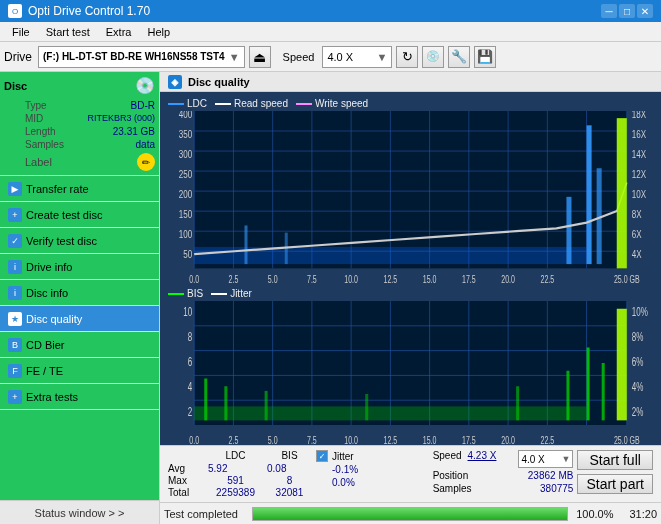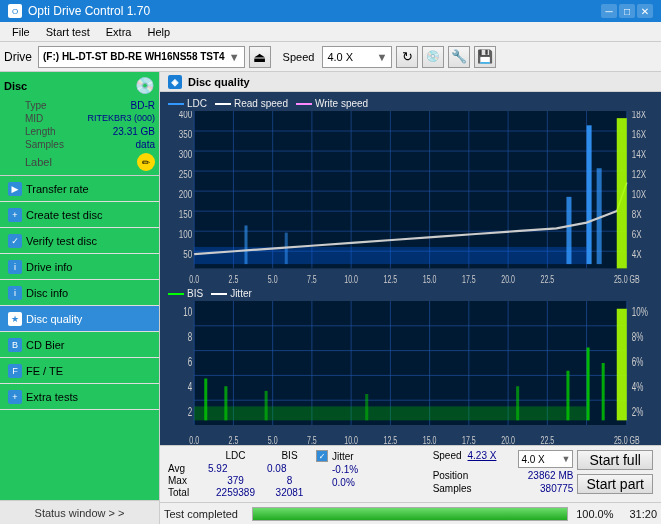--- a/index.html
+++ b/index.html
@@ -366,21 +366,21 @@
             <div style="width:55px; text-align:center;">LDC</div>
             <div style="width:45px; text-align:center;">BIS</div>
           </div>
           <div style="display:flex; font-size:10px; gap:4px; margin-bottom:1px;">
             <div style="width:36px;">Avg</div>
             <div style="width:55px; color:#00008b; ">5.92</div>
             <div style="width:45px; color:#00008b; ">0.08</div>
           </div>
           <div style="display:flex; font-size:10px; gap:4px; margin-bottom:1px;">
             <div style="width:36px;">Max</div>
-            <div style="width:55px; color:#00008b; text-align:center;">379</div>
+            <div style="width:55px; color:#00008b; text-align:center;">591</div>
             <div style="width:45px; color:#00008b; text-align:center;">8</div>
           </div>
           <div style="display:flex; font-size:10px; gap:4px;">
             <div style="width:36px;">Total</div>
             <div style="width:55px; color:#00008b; text-align:center;">2259389</div>
             <div style="width:45px; color:#00008b; text-align:center;">32081</div>
           </div>
         </div>
 
         <div style="flex:0.8; display:flex; flex-direction:column; gap:2px;">

